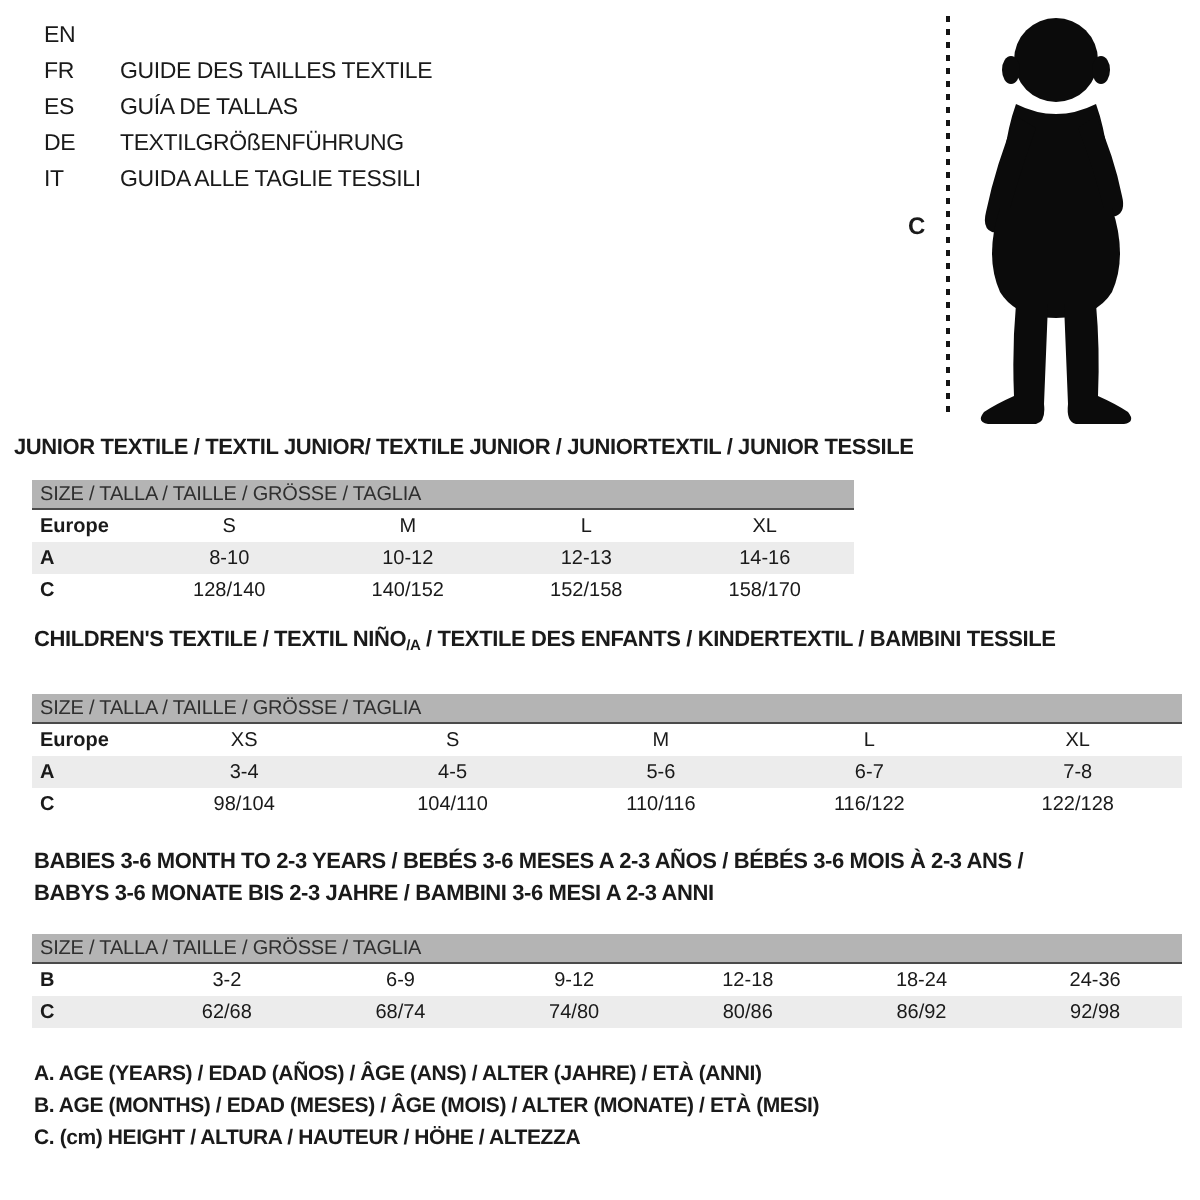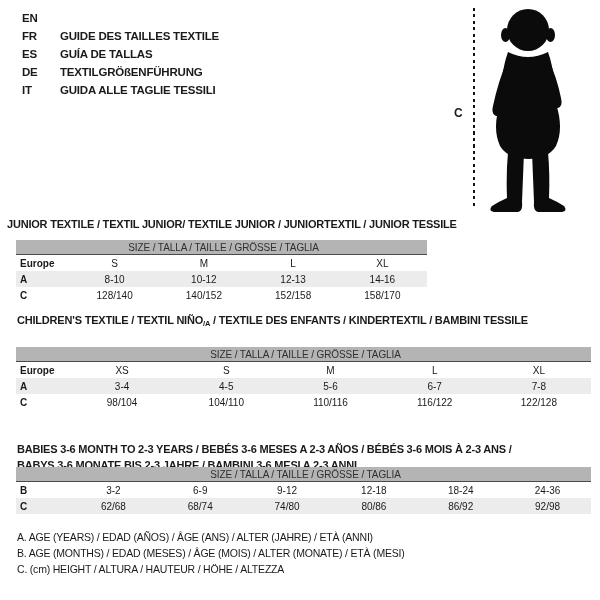--- a/index.html
+++ b/index.html
@@ -5,55 +5,55 @@
   html, body { margin:0; padding:0; }
   body {
     width:600px; height:600px; position:relative;
     background:#ffffff; color:#1a1a1a;
     font-family:"Liberation Sans", sans-serif;
     overflow:hidden;
   }
   .abs { position:absolute; }
 
   
-  .lang-list { left:22px; top:9px; font-weight:bold; font-size:11.5px; line-height:18px; letter-spacing:-0.2px; }
+  .lang-list { left:22px; top:9px; font-weight:normal; font-size:11.5px; line-height:18px; letter-spacing:-0.2px; }
   .lang-row { display:flex; }
   .lang-code { width:38px; }
 
   
   .height-line {
     left:473px; top:8px; width:2px; height:198px;
     background:repeating-linear-gradient(to bottom, #141414 0 3px, transparent 3px 6.5px);
   }
   .height-marker { left:454px; top:106px; font-weight:bold; font-size:12px; }
   .baby-svg { left:478px; top:4px; }
 
   
   .section-heading { font-weight:bold; font-size:11px; letter-spacing:-0.2px; line-height:16px; white-space:nowrap; }
   #junior-heading   { left:7px; top:216px; }
   #children-heading { left:17px; top:312px; }
-  #babies-heading   { left:17px; top:441px; }
+  #babies-heading   { left:17px; top:423px; }
   .section-heading sub { font-size:7.5px; vertical-align:-2px; }
 
   
   table.size-table { border-collapse:collapse; table-layout:fixed; font-size:10px; color:#1a1a1a; }
   #junior-table   { left:16px; top:240px; width:411px; }
   #children-table { left:16px; top:347px; width:575px; }
   #babies-table   { left:16px; top:467px; width:575px; }
   th.size-bar {
     background:#b4b4b4; border-bottom:1px solid #4a4a4a;
-    height:14px; padding:0 0 0 4px; text-align:center;
+    height:14px; padding:0 0 0 4px; text-align:left;
     font-weight:normal; font-size:10px; color:#2f2f2f; letter-spacing:-0.1px;
   }
   td { height:16px; padding:0; text-align:center; font-size:10px; white-space:nowrap; }
   td.label { text-align:left; padding-left:4px;font-weight:bold; }
   tr.alt { background:#ececec; }
 
   
-  .notes { left:17px; top:529px; font-weight:normal; font-size:10.5px; line-height:16px; letter-spacing:-0.2px; }
+  .notes { left:17px; top:529px; font-weight:bold; font-size:10.5px; line-height:16px; letter-spacing:-0.2px; }
 </style>
 </head>
 <body>
 
 <div class="abs lang-list">
   <div class="lang-row">
     <span class="lang-code">EN</span>
   </div>
   <div class="lang-row">
     <span class="lang-code">FR</span>

